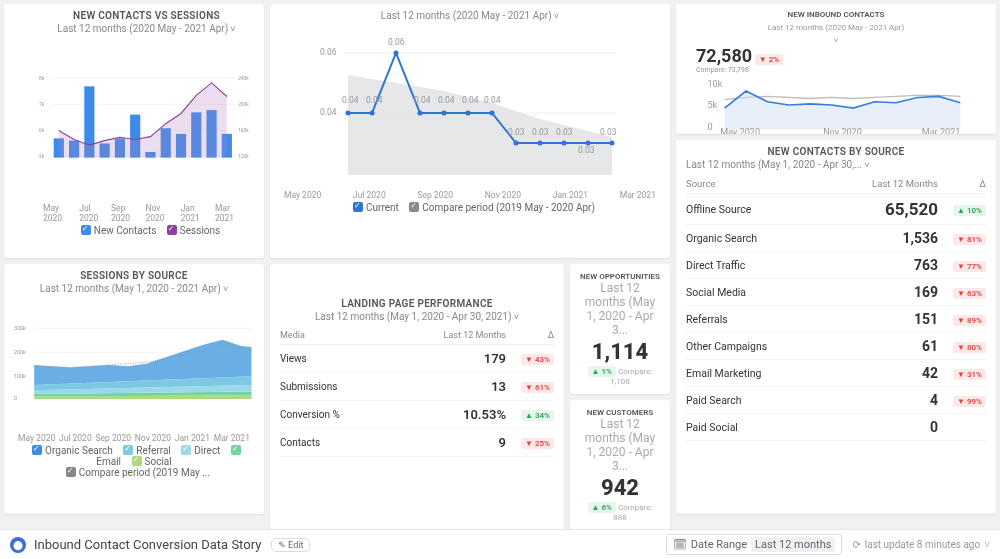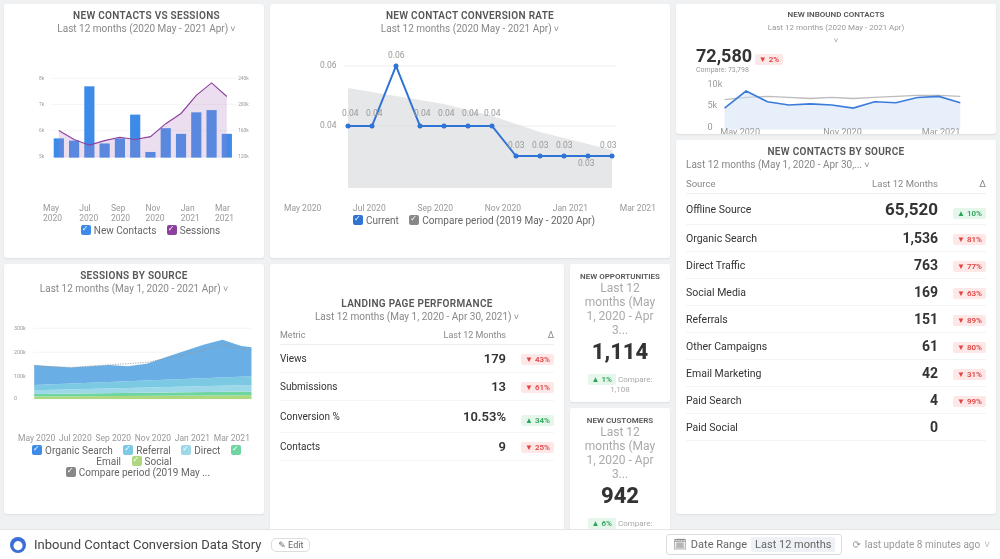--- a/index.html
+++ b/index.html
@@ -45,21 +45,21 @@
   }
   .card-sub::after { content: " ˅"; color:#888; font-size:9px;}
   
   .c-inbound .top-row{display:flex;align-items:center;gap:4px;justify-content:flex-start;flex-direction:column;}
   .c-inbound .title-sm{font-size:8px;font-weight:600;color:#555;}
   .c-inbound .period-sm{font-size:8px;color:#999;}
   .c-inbound .bignum{font-size:18px;font-weight:700;margin-left:10px;}
   .c-inbound .compare-sm{font-size:7px;color:#999;margin-left:10px;}
   .badge{display:inline-block;padding:1px 4px;border-radius:2px;font-size:8px;font-weight:600;}
   .badge.down{background:#fde7e7;color:#e04444;}
-  .badge.up{background:#e4f7ea;color:#2da35a;margin-top:8px;}
+  .badge.up{background:#e4f7ea;color:#2da35a;}
   .spark{width:100%;height:60px;margin-top:2px;}
   .spark-legend{font-size:7px;color:#999;text-align:center;}
   .spark-legend .sq{display:inline-block;width:6px;height:6px;border-radius:2px;margin:0 2px;vertical-align:middle;}
   
   .tbl{width:100%;border-collapse:collapse;font-size:10.5px;}
   .tbl th{font-weight:400;color:#888;text-align:left;padding:4px 0;border-bottom:1px solid #eee;font-size:9.5px;}
   .tbl th:nth-child(2),.tbl td:nth-child(2){text-align:right;}
   .tbl th:nth-child(3),.tbl td:nth-child(3){text-align:right;width:48px;}
   .tbl td{padding:5px 0;border-bottom:1px solid #f4f4f4;}
   .tbl td.val{font-size:14px;font-weight:700;}
@@ -178,21 +178,20 @@
       <span>Jan 2021</span>
         <span>Mar 2021</span>
     </div>
     <div class="legend">
       <span class="chk" style="background:#3d8be8"></span><span>New Contacts</span>
       <span class="chk" style="background:#8e3f9e"></span><span>Sessions</span>
     </div>
   </div>
 
   <div class="card c-conv">
-    <div class="card-title">NEW CONTACT CONVERSION RATE</div>
     <div class="card-sub">Last 12 months (2020 May - 2021 Apr)</div>
     <svg class="chart-body" viewBox="0 0 300 160">
       <text x="0" y="30">0.06</text>
         <text x="0" y="90">0.04</text>
       <line x1="24" y1="28" x2="296" y2="28" stroke="#eee"></line>
         <line x1="24" y1="88" x2="296" y2="88" stroke="#eee"></line>
       <path fill="#d5d7db" opacity=".6" d="M28,50 L52,54 76,58 100,62 124,66 148,72 172,78 196,86 220,94 244,100 268,106 292,112 L292,150 28,150 Z"></path>
       <polyline fill="none" stroke="#2f73d4" stroke-width="2" points="28,88 52,88 76,28 100,88 124,88 148,88 172,88 196,118 220,118 244,118 268,118 292,118"></polyline>
       <g fill="#2f73d4">
           <circle cx="28" cy="88" r="2.5"></circle>
@@ -337,21 +336,21 @@
     </div>
   </div>
 
   <div class="right-split">
     <div class="card">
       <div class="card-title" style="margin-top:28px">LANDING PAGE PERFORMANCE</div>
       <div class="card-sub">Last 12 months (May 1, 2020 - Apr 30, 2021)</div>
       <table class="lp-tbl">
         <thead>
             <tr>
-          <th>Metric</th>
+          <th>Media</th>
           <th>Last 12 Months</th>
           <th>Δ</th>
         </tr>
           </thead>
         <tbody id="landing-body">
             <tr>
               <td>Views</td>
               <td class="val">179</td>
               <td><span class="badge down">▼ 43%</span></td>
             </tr>

